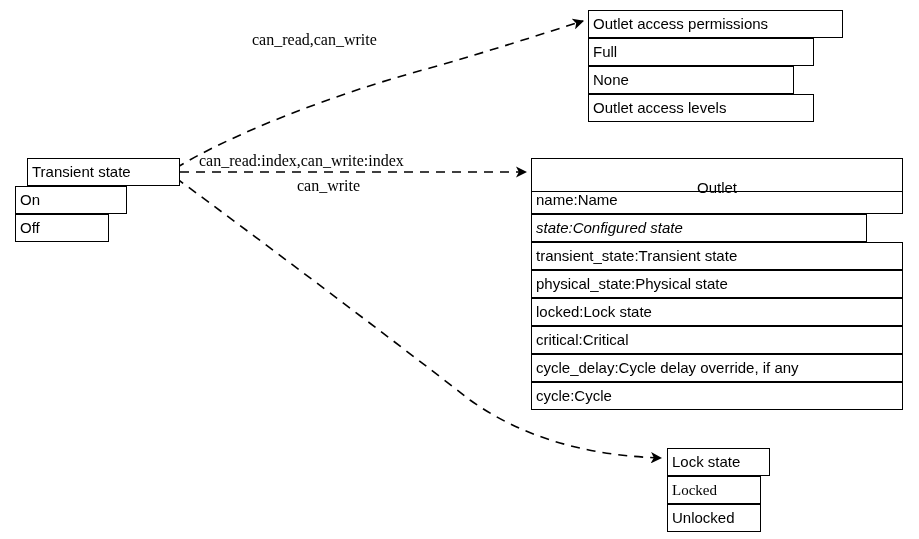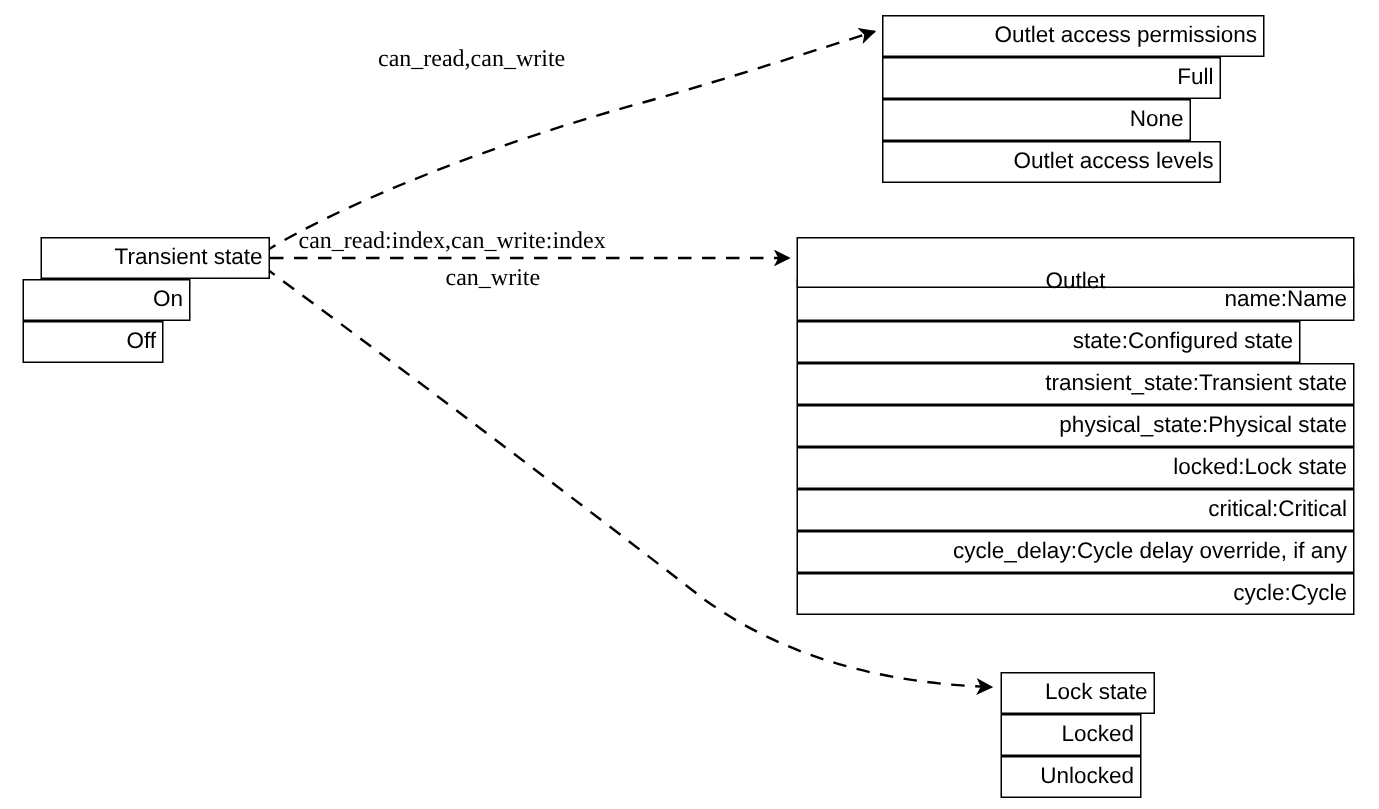--- a/index.html
+++ b/index.html
@@ -33,21 +33,20 @@
     position: absolute;
     box-sizing: border-box;
     border: 1px solid #000000;
     background: #ffffff;
     font-size: 15px;
     line-height: 26px;
     height: 28px;
     padding: 0 4px;
     white-space: nowrap;
     overflow: visible;
-    text-align: right;
   }
   .entity .row.head {
     z-index: 3;
   }
   .entity .row.attr {
     z-index: 2;
   }
   .entity .row.center {
     text-align: center;
     padding: 16px;
@@ -99,28 +98,28 @@
   <div class="entity">
     <div class="row head" style="left:588px; top:10px; width:255px;">Outlet access permissions</div>
     <div class="row attr" style="left:588px; top:38px; width:226px;">Full</div>
     <div class="row attr" style="left:588px; top:66px; width:206px;">None</div>
     <div class="row attr" style="left:588px; top:94px; width:226px;">Outlet access levels</div>
   </div>
 
   <div class="entity">
     <div class="row head center" style="left:531px; top:158px; width:372px;">Outlet</div>
     <div class="row attr" style="left:531px; top:186px; width:372px;">name:Name</div>
-    <div class="row attr" style="left:531px; top:214px; width:336px;">state:Configured state</div>
+    <div class="row attr" style="left:531px; top:214px; width:336px;font-style:italic;">state:Configured state</div>
     <div class="row attr" style="left:531px; top:242px; width:372px;">transient_state:Transient state</div>
     <div class="row attr" style="left:531px; top:270px; width:372px;">physical_state:Physical state</div>
     <div class="row attr" style="left:531px; top:298px; width:372px;">locked:Lock state</div>
     <div class="row attr" style="left:531px; top:326px; width:372px;">critical:Critical</div>
     <div class="row attr" style="left:531px; top:354px; width:372px;">cycle_delay:Cycle delay override, if any</div>
     <div class="row attr" style="left:531px; top:382px; width:372px;">cycle:Cycle</div>
   </div>
 
   <div class="entity">
     <div class="row head" style="left:667px; top:448px; width:103px;">Lock state</div>
-    <div class="row attr" style="left:667px; top:476px; width:94px;">Locked</div>
+    <div class="row attr" style="left:667px; top:476px; width:94px;font-family:Liberation Serif, serif;">Locked</div>
     <div class="row attr" style="left:667px; top:504px; width:94px;">Unlocked</div>
   </div>
 
 </div>
 
 </body></html>

